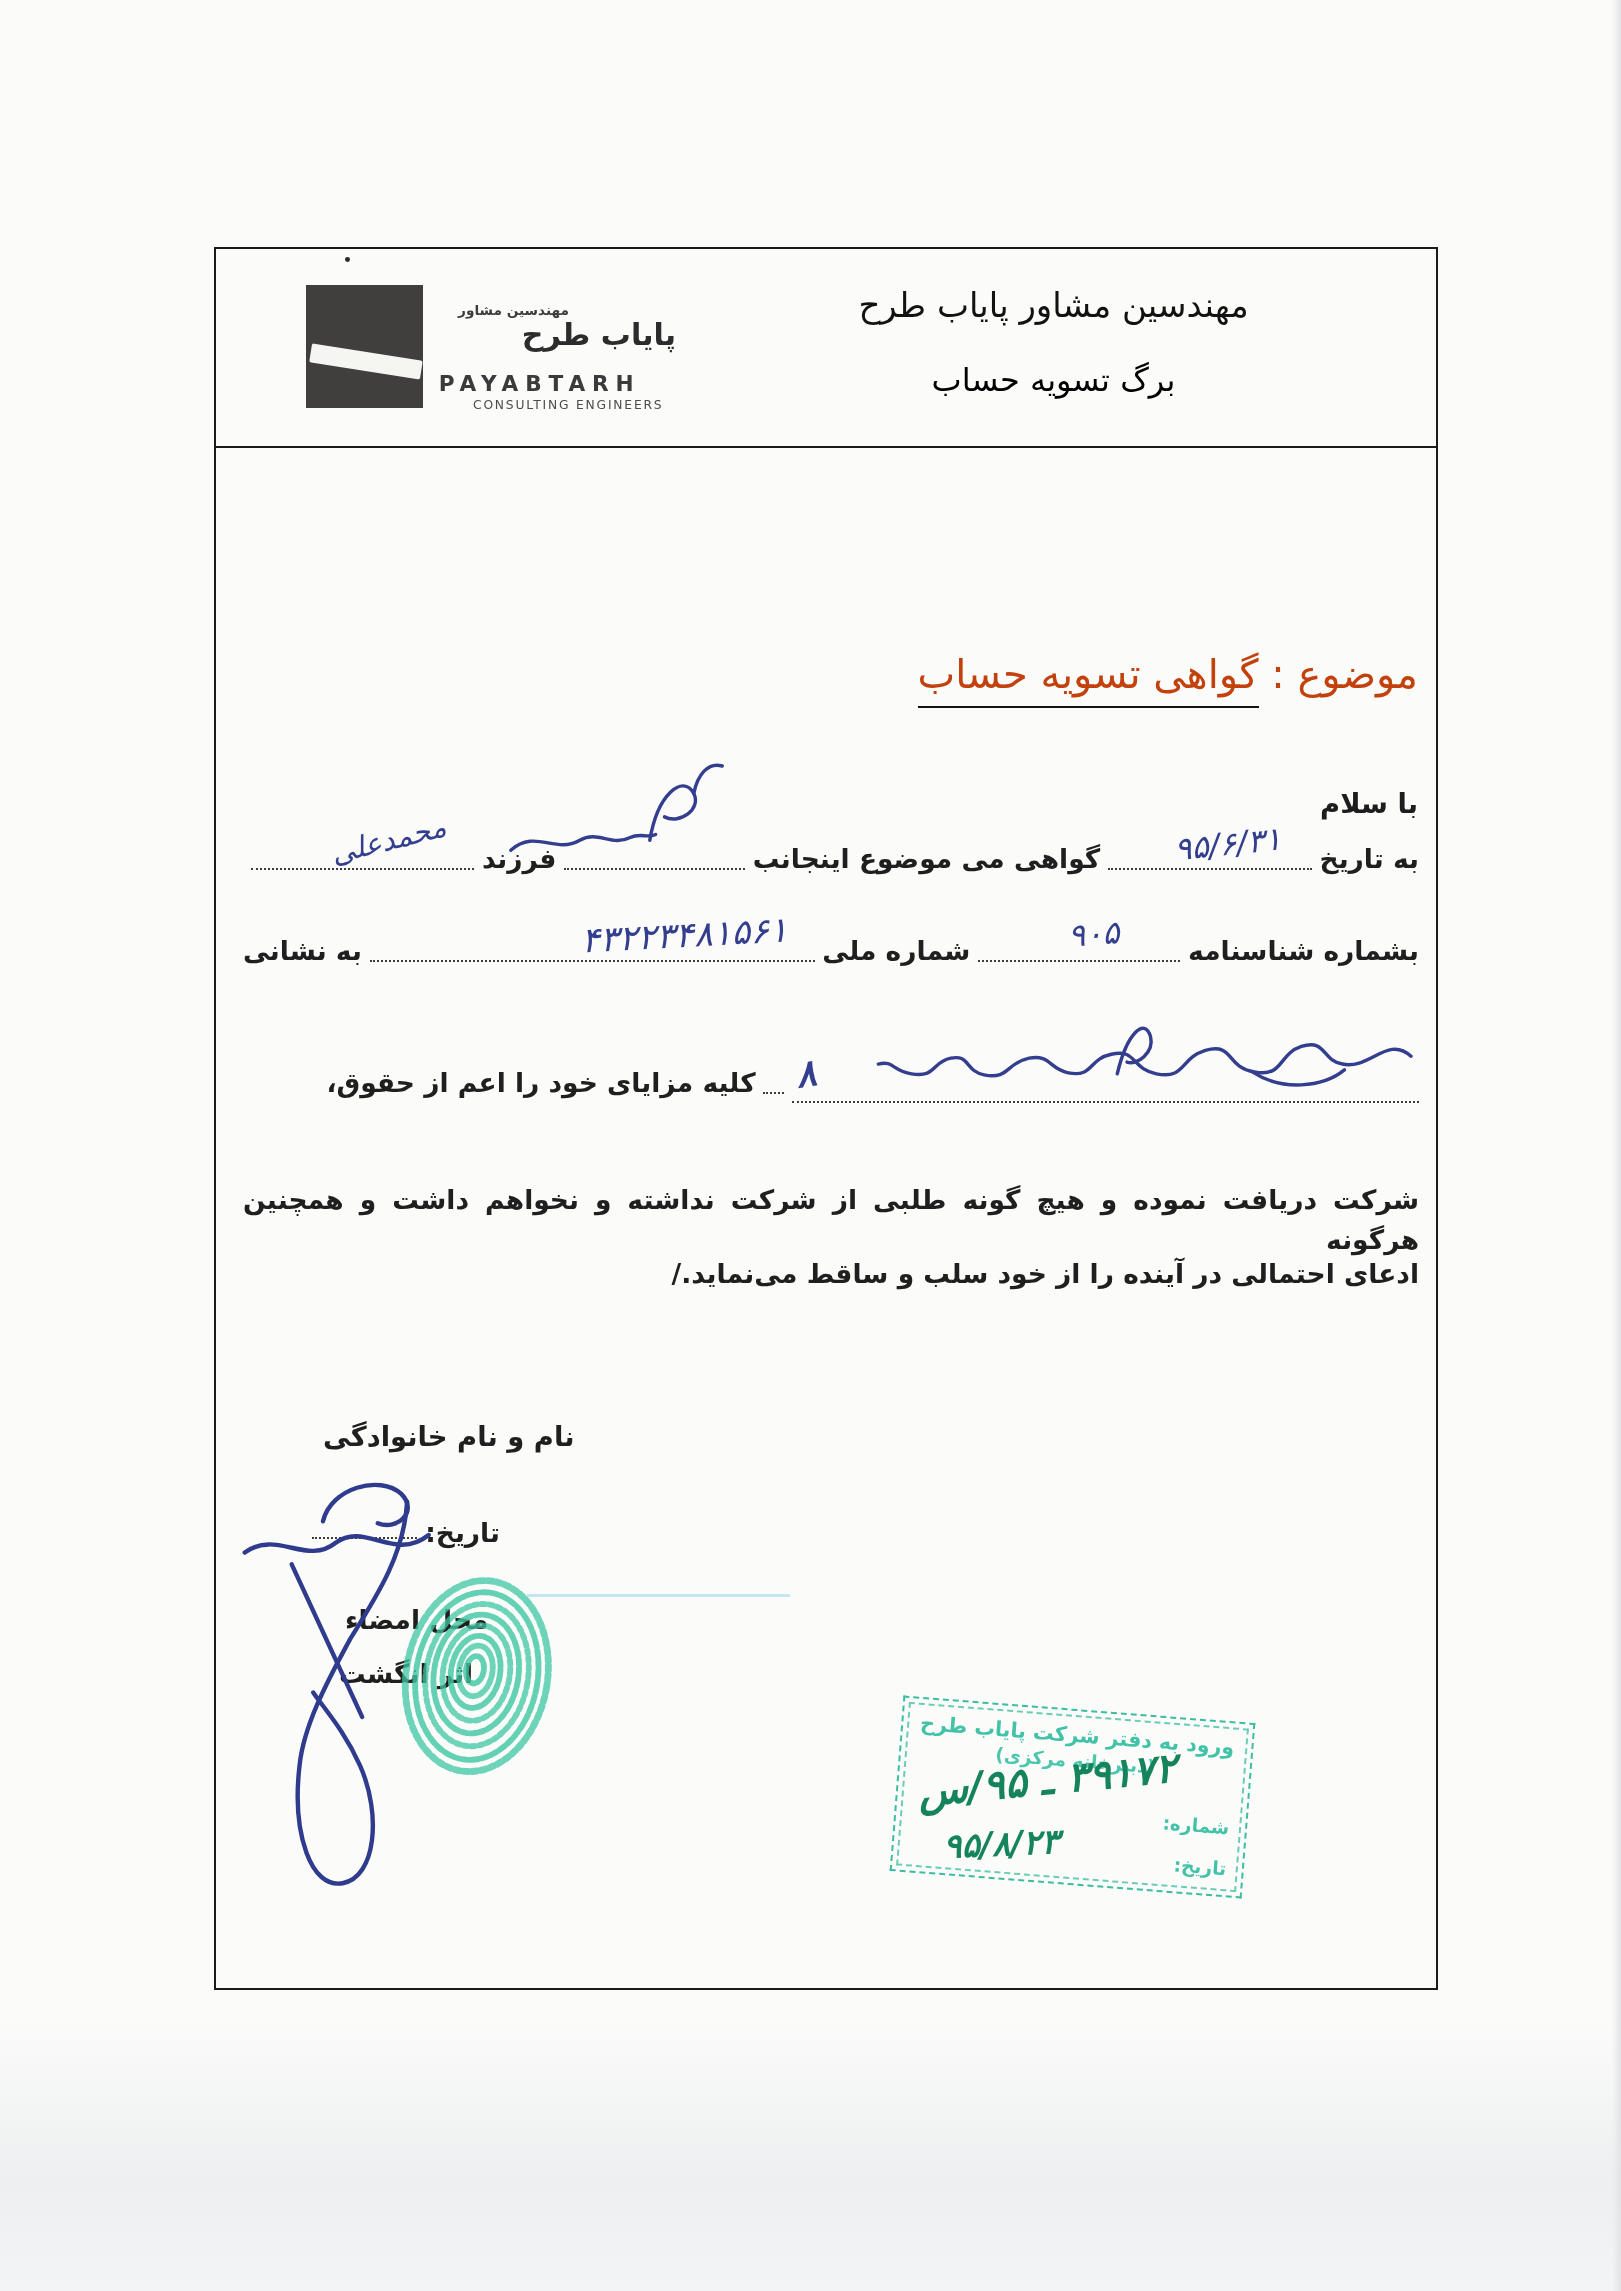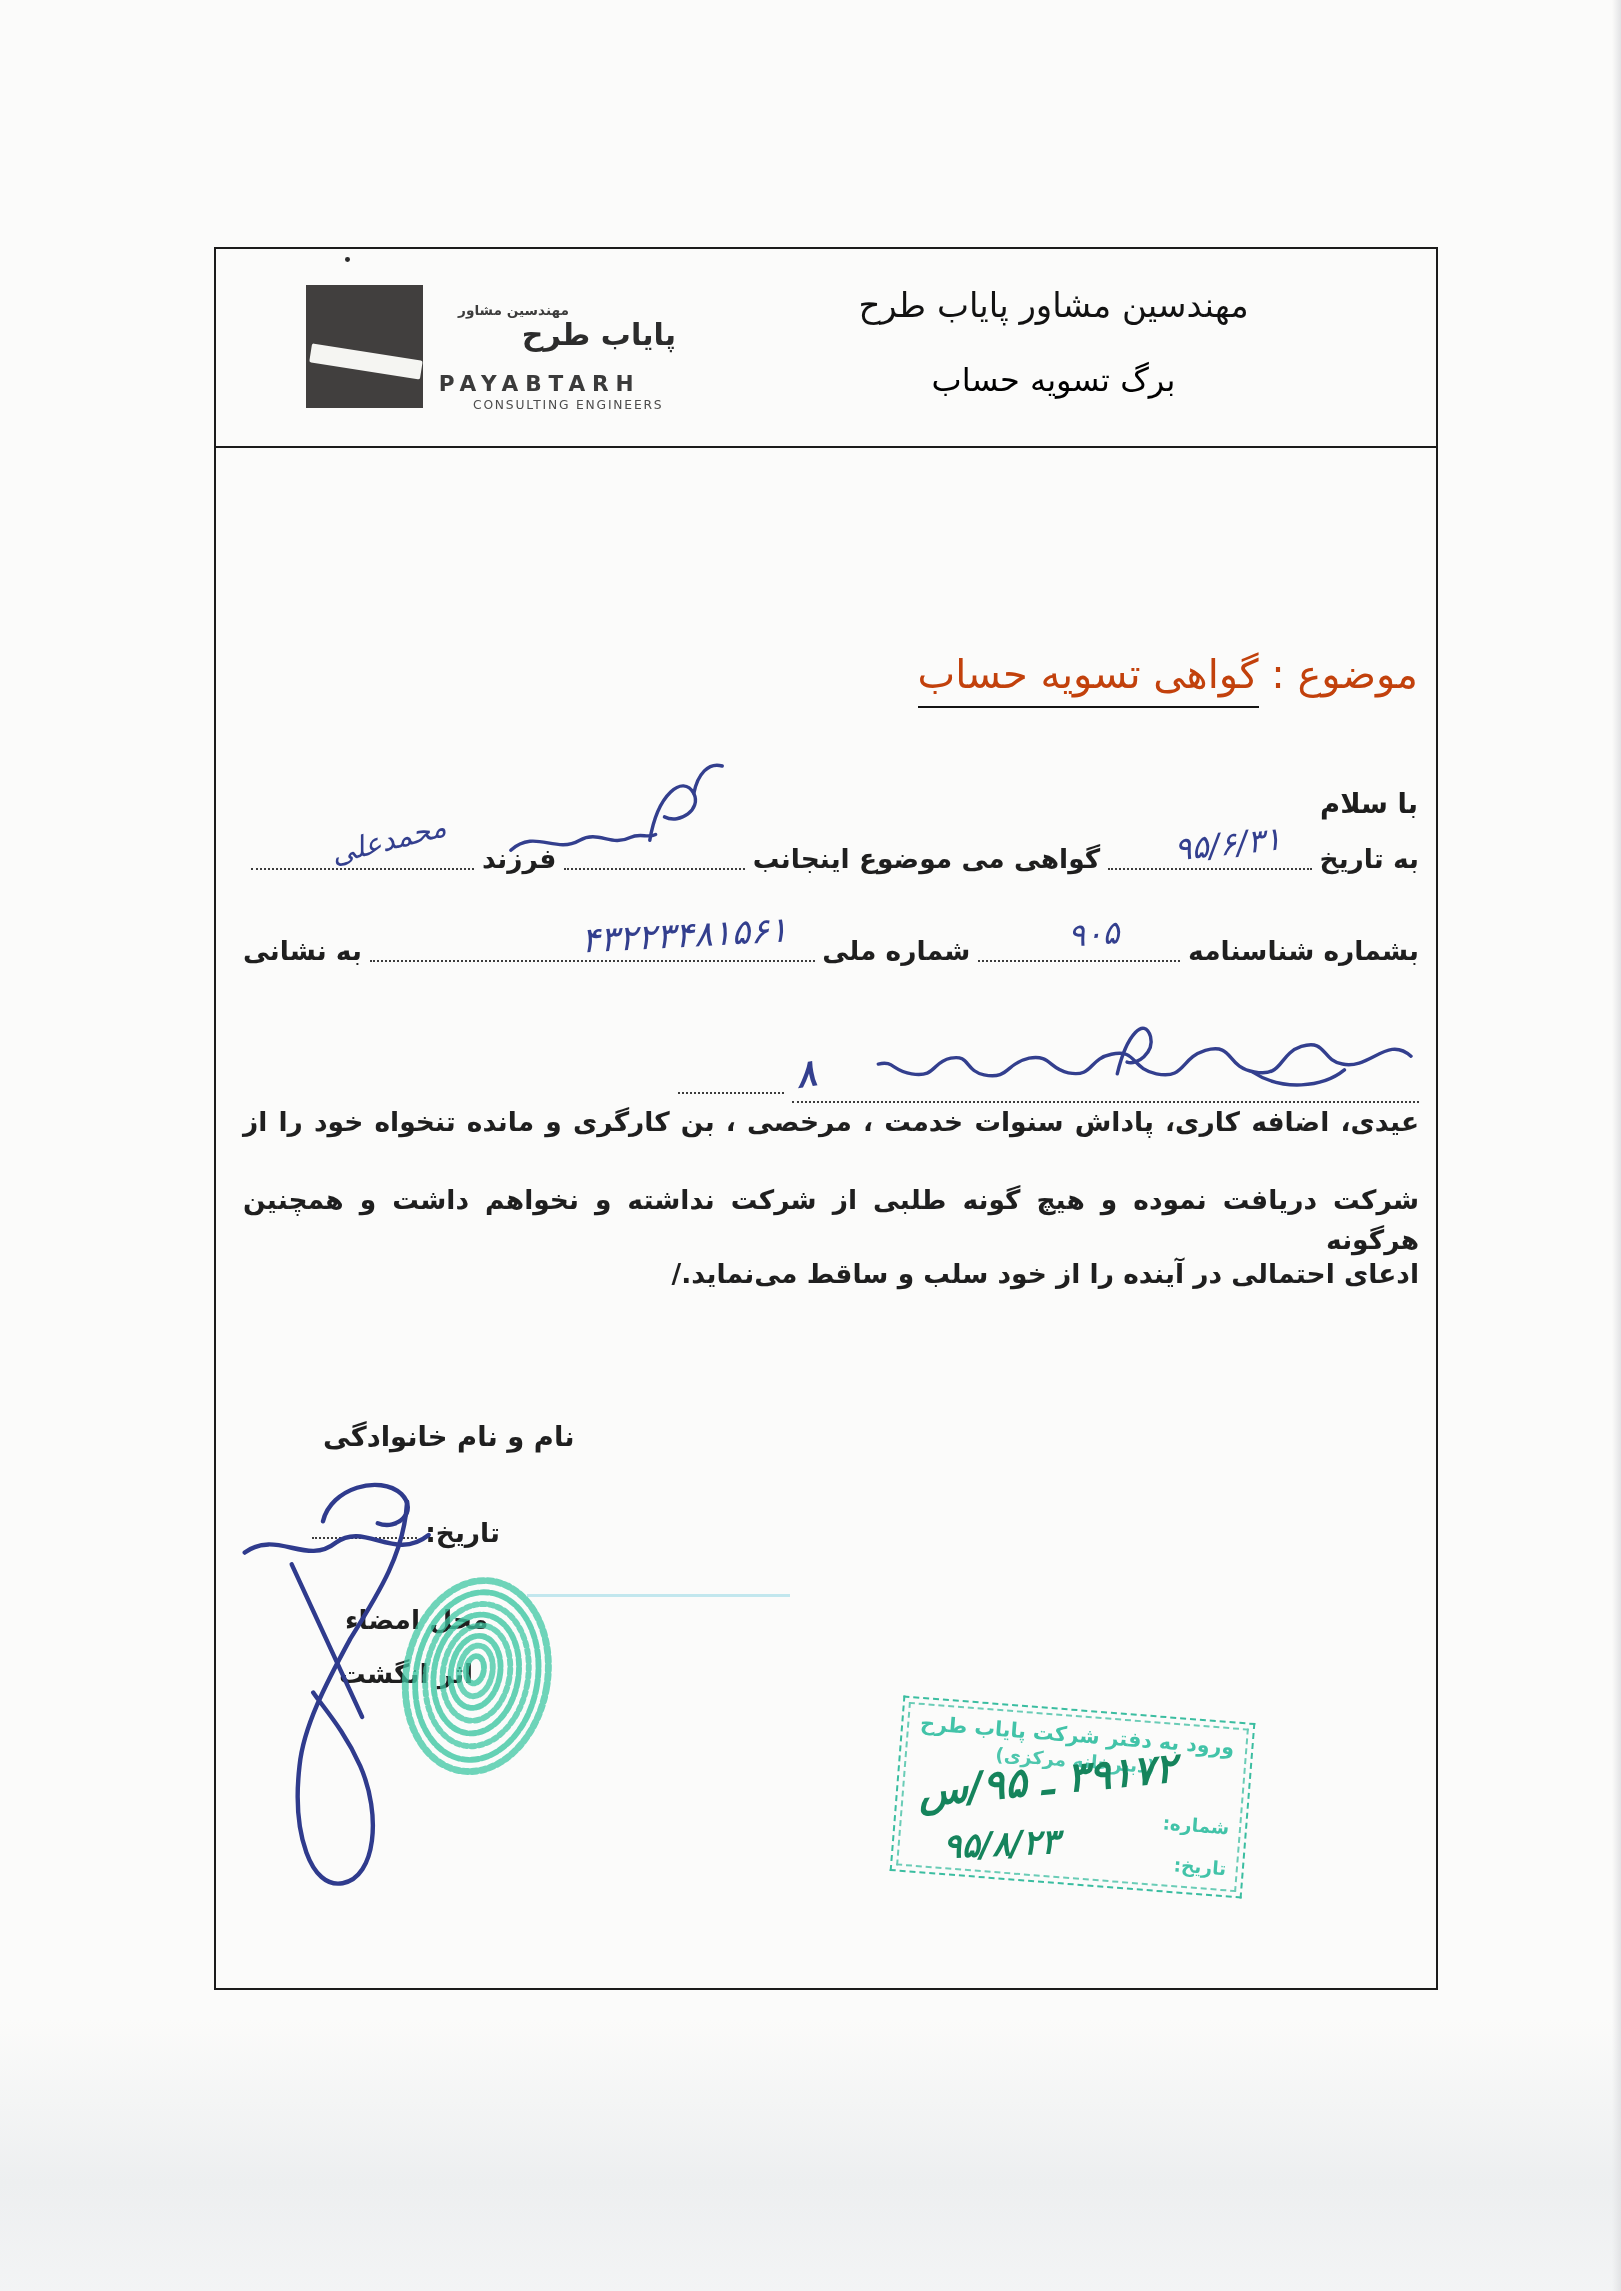--- a/index.html
+++ b/index.html
@@ -170,23 +170,23 @@
       <svg width="627" height="94" viewBox="0 0 640 96" style="font-size:27px">
         <g fill="none" stroke="#333f8e" stroke-width="3.5" stroke-linecap="round">
           <path d="M 632 38 C 608 16, 590 52, 562 46 C 540 42, 546 20, 520 28 C 496 36, 502 60, 472 54 C 442 49, 452 24, 422 32 C 396 40, 402 62, 372 56 C 346 51, 352 30, 326 36 C 302 41, 308 60, 282 55 C 262 51, 264 36, 242 40 C 218 45, 222 62, 196 57 C 176 53, 182 36, 162 40 C 142 44, 148 60, 122 56 C 102 53, 104 42, 88 46"></path>
           <path d="M 332 56 C 342 14, 360 -2, 366 18 C 370 34, 352 48, 342 44"></path>
           <path d="M 470 54 C 500 74, 542 70, 564 52"></path>
         </g>
         <text x="24" y="64" font-size="38" font-style="italic" fill="#333f8e" transform="rotate(-9 44 52)">۱۸</text>
       </svg>
     </span>
     <span class="leader g20"></span>
-  </div>
-
-  <div class="bline just" style="top:1102px;">عیدی، اضافه کاری، پاداش سنوات خدمت ، مرخصی ، بن کارگری و مانده تنخواه خود را از</div>
+    <span class="txt">کلیه مزایای خود را اعم از حقوق،</span>
+  </div>
+
   <div class="bline just" style="top:1180px;">شرکت دریافت نموده و هیچ گونه طلبی از شرکت نداشته و نخواهم داشت و همچنین هرگونه</div>
   <div class="bline ralign" style="top:1254px;">ادعای احتمالی در آینده را از خود سلب و ساقط می‌نماید./</div>
 
   <div class="sig-label sig-name">نام و نام خانوادگی</div>
   <div class="sig-date-row">
     <span>تاریخ:</span>
     <span class="leader"></span>
   </div>
   <div class="sig-label sig-sign">محل امضاء</div>
   <div class="sig-label sig-fp">اثر انگشت</div>

